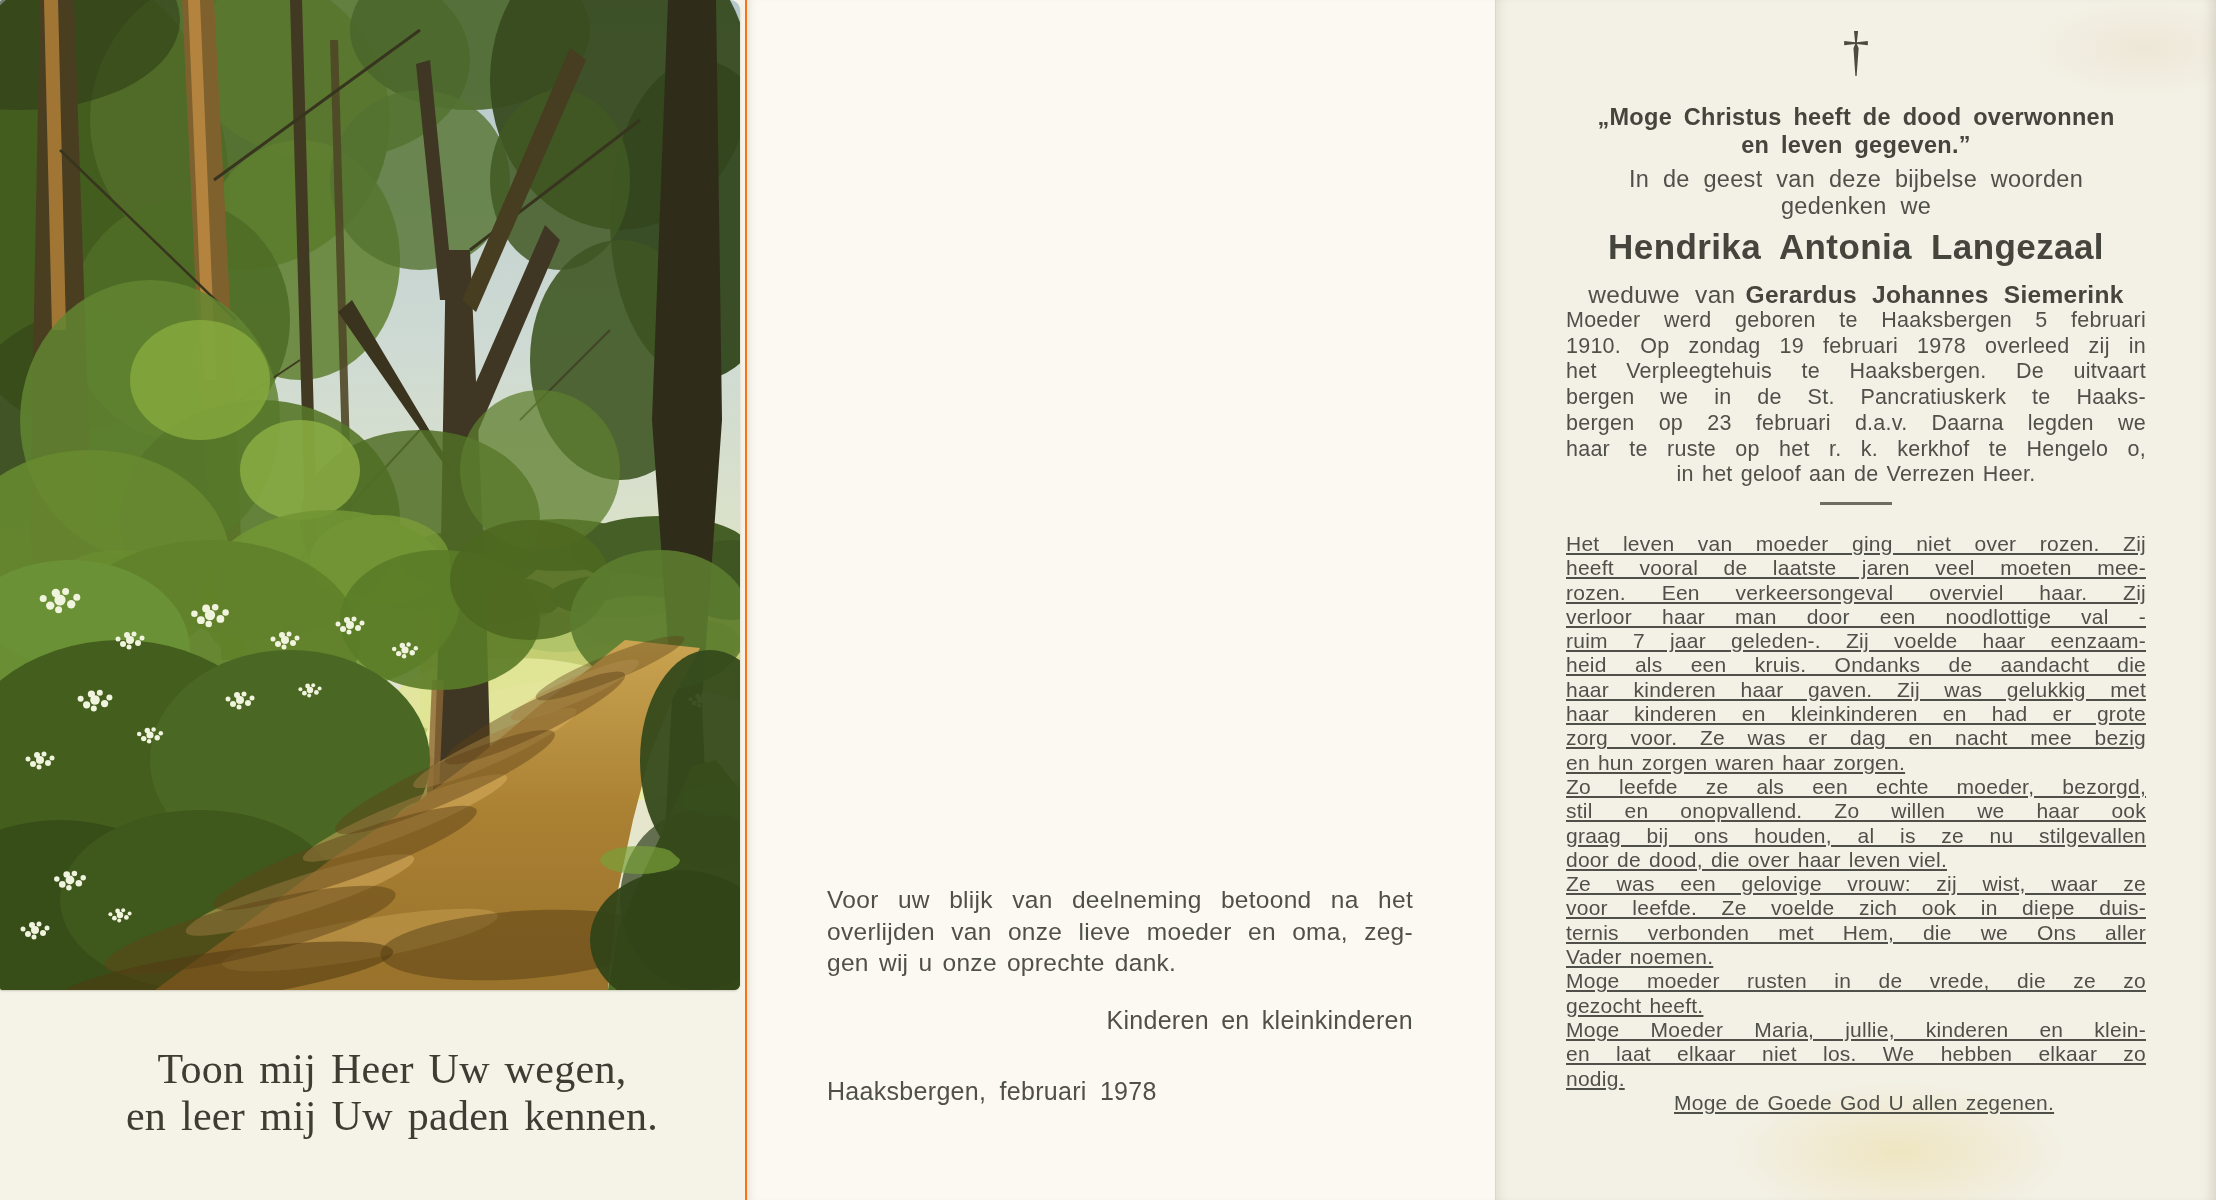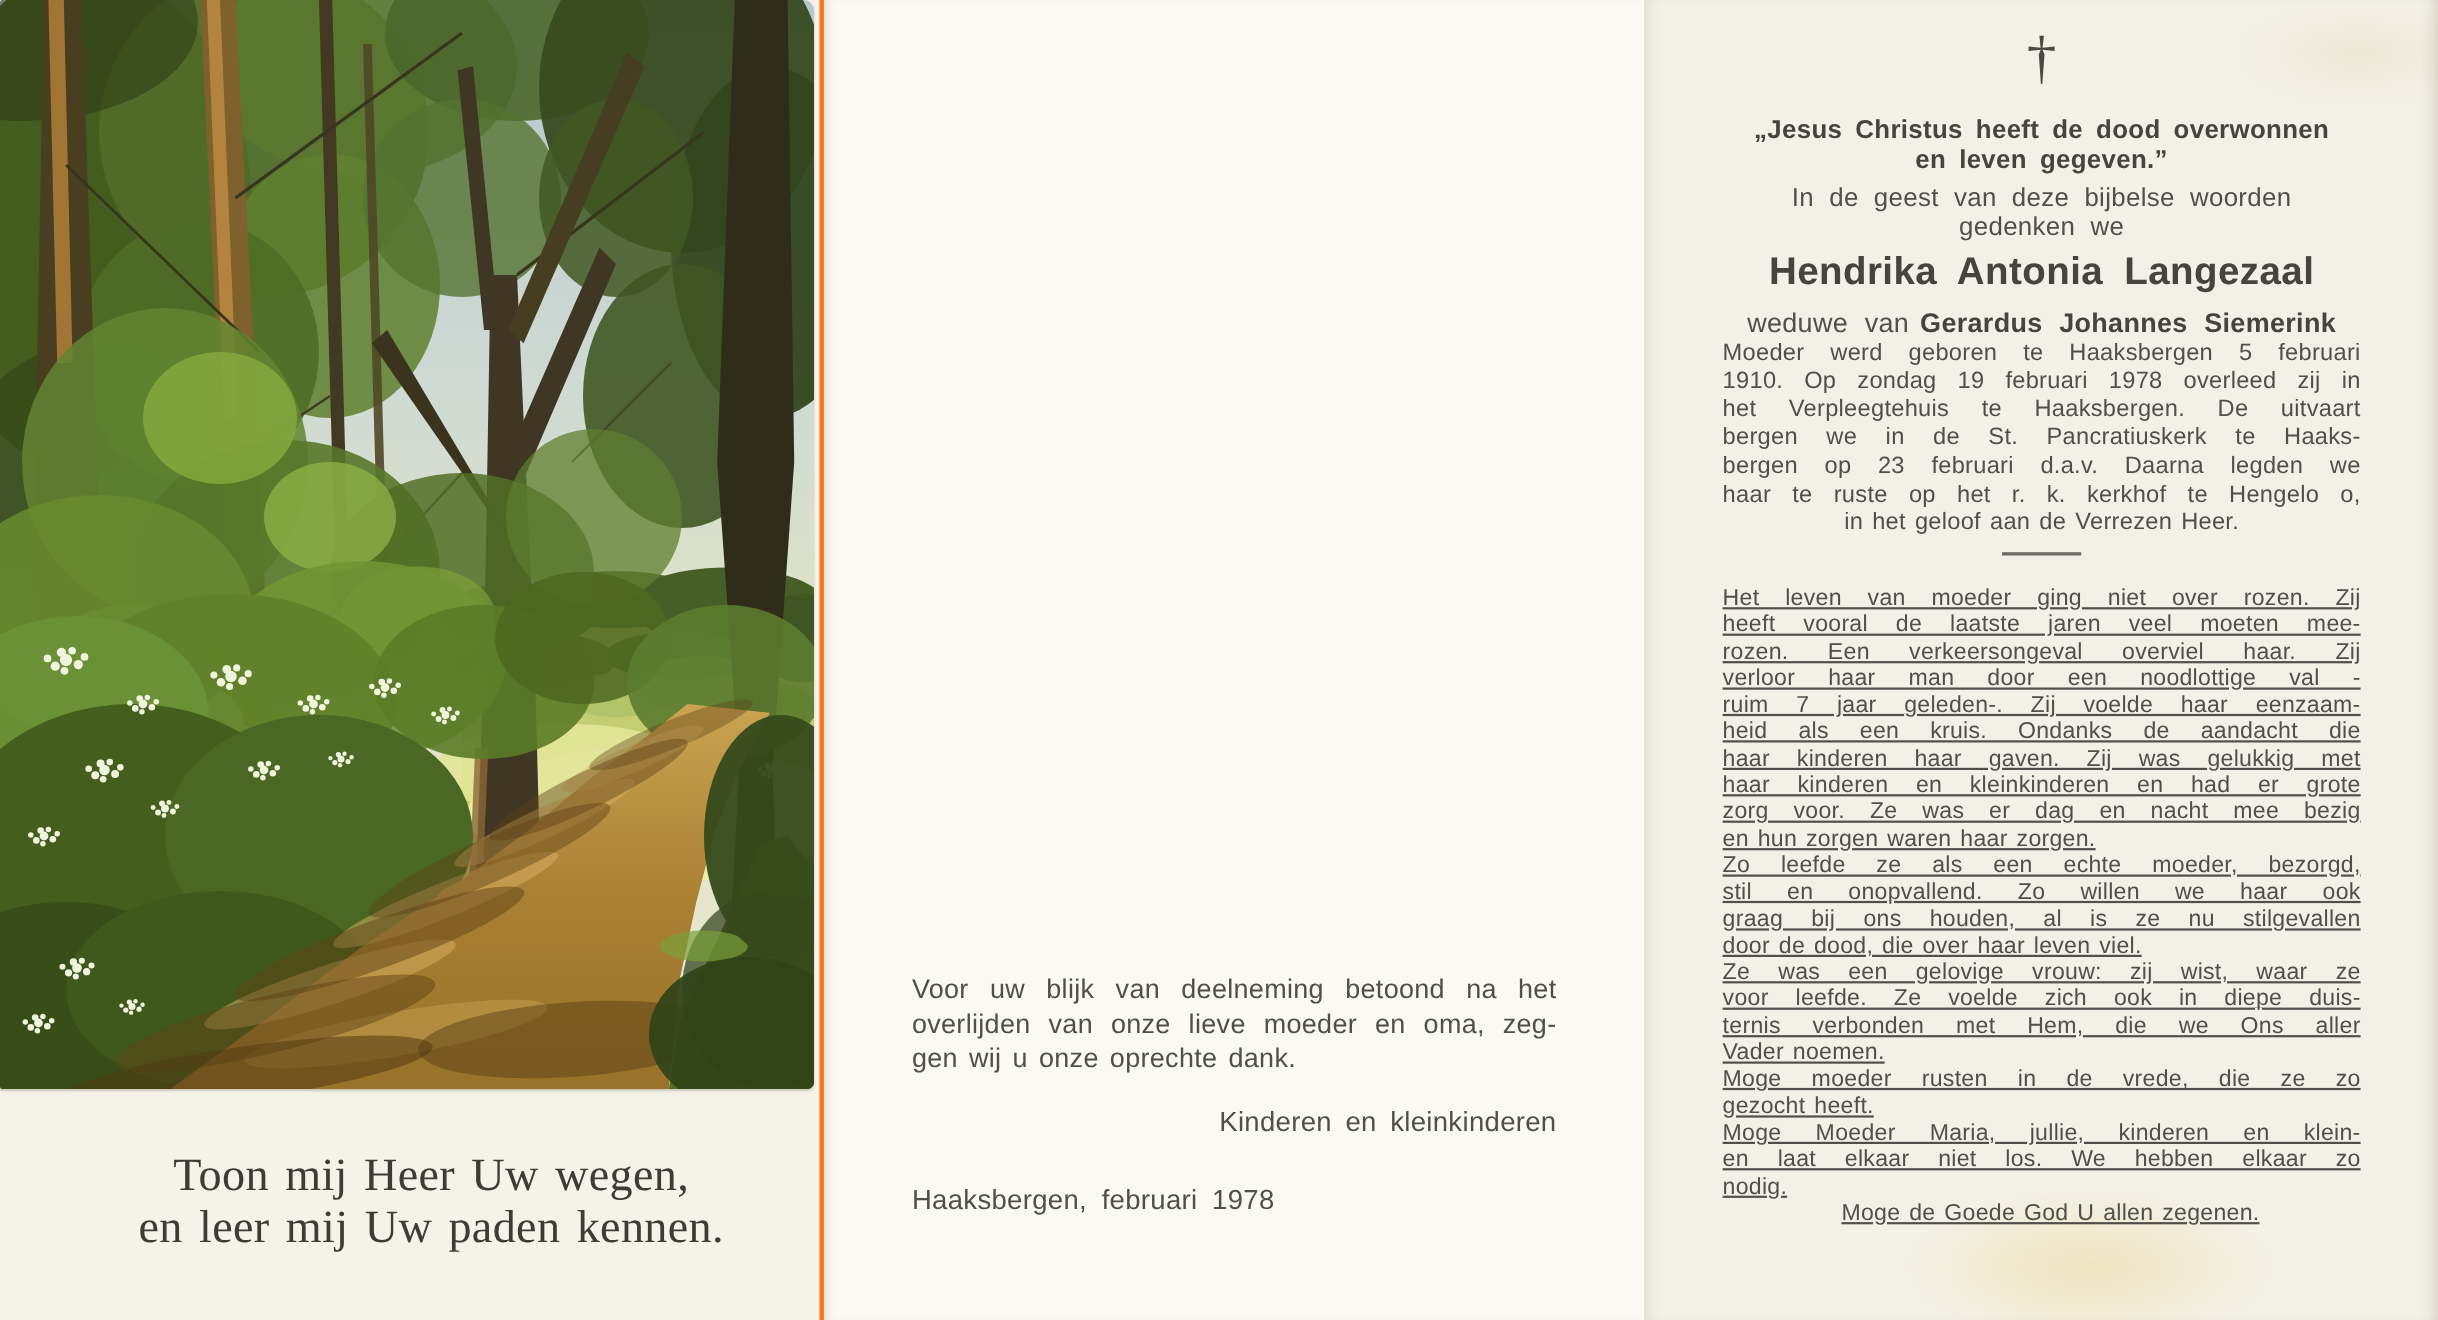--- a/index.html
+++ b/index.html
@@ -9,21 +9,21 @@
   }
   *{margin:0;padding:0;box-sizing:border-box;}
   html,body{width:2216px;height:1200px;overflow:hidden;}
   body{font-family:"Liberation Sans","DejaVu Sans",sans-serif;background:#e9e6d9;}
   .scan{position:relative;width:2216px;height:1200px;}
 
   .panel{position:absolute;top:0;height:1200px;}
   .panel-left{left:0;width:745px;background:var(--panel-left-bg);}
   .panel-middle{
     left:745px;width:750px;background:var(--panel-middle-bg);
-    border-left:4px solid #f97316;
+    border-left:2px solid #f97316;
     box-shadow:inset 8px 0 10px -7px rgba(90,85,60,.18);
   }
   .panel-right{
     left:1495px;width:721px;
     background:
       radial-gradient(240px 100px at 56% 96%, rgba(232,216,148,.45), rgba(232,216,148,0) 70%),
       radial-gradient(160px 70px at 90% 4%, rgba(220,205,170,.25), rgba(220,205,170,0) 70%),
       var(--panel-right-bg);
     border-left:1px solid #dcd8c7;
     box-shadow:inset 10px 0 12px -9px rgba(90,85,60,.16), inset -12px 0 14px -10px rgba(90,80,55,.22);
@@ -267,21 +267,21 @@
         <div class="ln ln-j">Voor uw blijk van deelneming betoond na het</div>
         <div class="ln ln-j">overlijden van onze lieve moeder en oma, zeg-</div>
         <div class="ln ln-l">gen wij u onze oprechte dank.</div>
       </div>
     <div class="signature">Kinderen en kleinkinderen</div>
     <div class="dateline">Haaksbergen, februari 1978</div>
   </section>
 
   <section class="panel panel-right">
     <div class="col cross">†</div>
-    <div class="col quote">„Jesus Christus heeft de dood overwonnen
+    <div class="col quote">„Moge Christus heeft de dood overwonnen
 en leven gegeven.”</div>
     <div class="col intro">In de geest van deze bijbelse woorden
 gedenken we</div>
     <h1 class="col name">Hendrika Antonia Langezaal</h1>
     <div class="col widow">
       <span>weduwe van</span><span class="b">Gerardus Johannes Siemerink</span>
     </div>
     <div class="col bio">
         <div class="ln ln-j">Moeder werd geboren te Haaksbergen 5 februari</div>
         <div class="ln ln-j">1910. Op zondag 19 februari 1978 overleed zij in</div>

